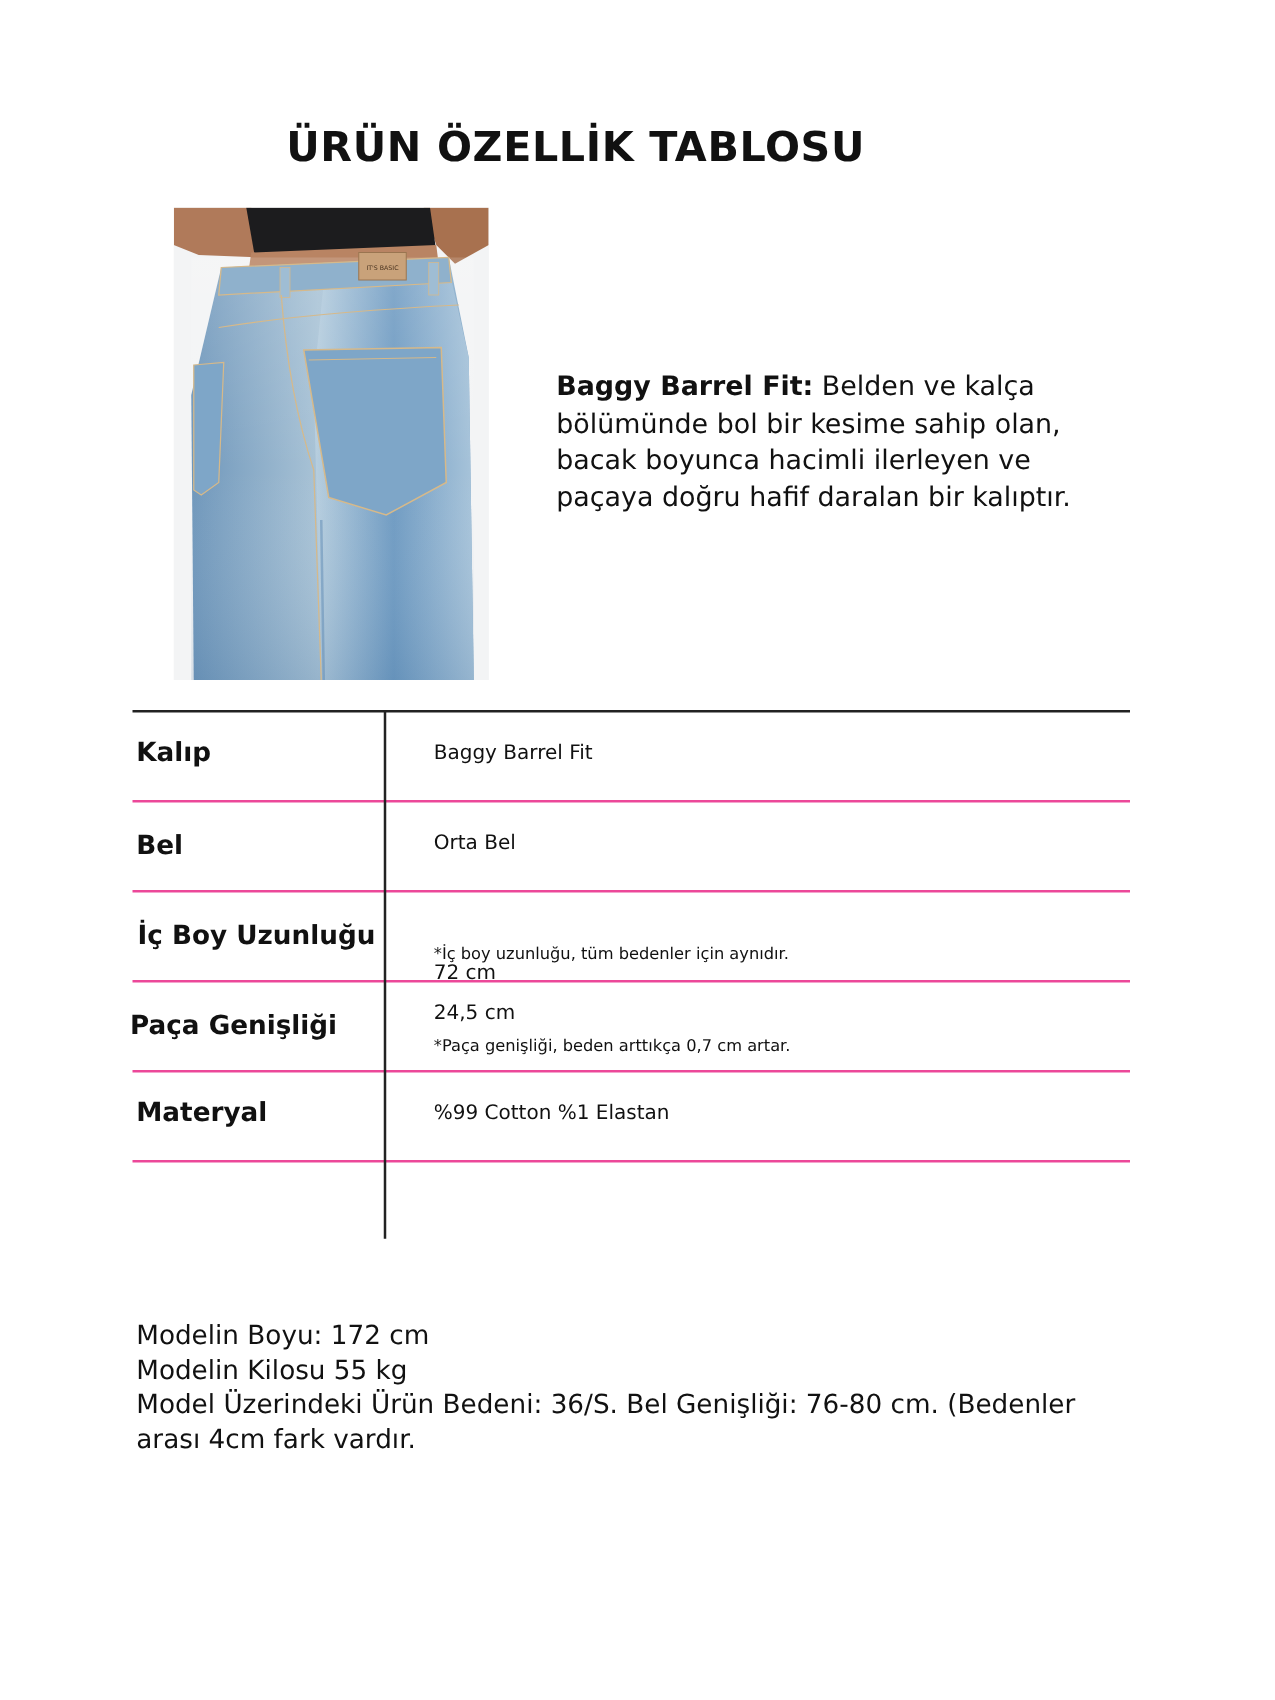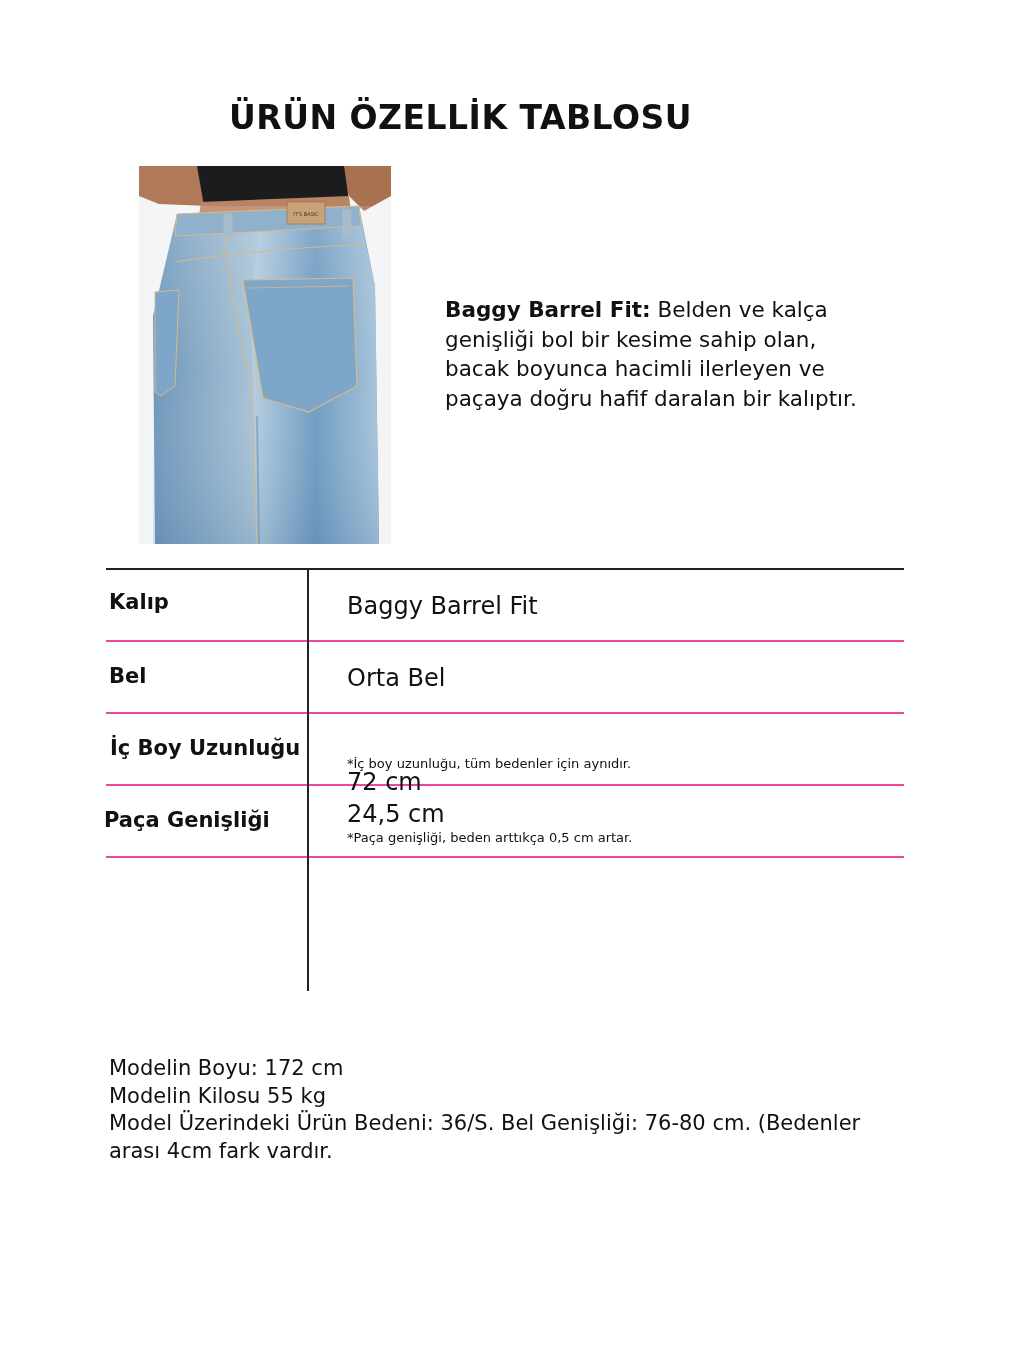--- a/index.html
+++ b/index.html
@@ -7,21 +7,21 @@
   .title { position:absolute; left:0; top:98px; width:921px; text-align:center; font-size:33px; font-weight:bold; letter-spacing:0.5px; color:#111; }
   .photo { position:absolute; left:139px; top:166px; width:252px; height:378px; overflow:hidden; background:#f2f3f4; }
   .photo svg { display:block; }
   .desc { position:absolute; left:445px; top:295px; width:480px; font-size:21.5px; line-height:29.5px; color:#111; }
   .desc b { font-weight:bold; }
   .spec-table { position:absolute; left:106px; top:568px; width:798px; }
   .row { position:relative; height:70px; border-bottom:2px solid #ec4899; }
   .row.first { border-top:2px solid #222; }
   .vline { position:absolute; left:307px; top:568px; width:2px; height:423px; background:#222; }
   .label { position:absolute; left:3px; font-size:21px; font-weight:bold; color:#111; }
-  .value { position:absolute; left:241px; font-size:24px; color:#111; }
+  .value { position:absolute; left:241px; font-size:16px; color:#111; }
   .note { position:absolute; left:241px; font-size:13px; color:#111; }
   .model-info { position:absolute; left:109px; top:1055px; width:800px; font-size:21px; line-height:27.5px; color:#111; }
   .model-info div { white-space:nowrap; }
 </style>
 </head>
 <body>
 
 <div class="title">ÜRÜN ÖZELLİK TABLOSU</div>
 
 <div class="photo">
@@ -72,21 +72,21 @@
     <path d="M108 122 L210 120" stroke="#d6b98a" stroke-width="0.8" fill="none"></path>
 
     <path d="M16 126 L40 124 L36 220 L22 230 L16 226 Z" fill="#7ea6c8" stroke="#d6b98a" stroke-width="1"></path>
 
     <path d="M118 250 L120 378" stroke="#5e89b3" stroke-width="2" fill="none" opacity="0.5"></path>
   </svg>
 </div>
 
 <div class="desc">
   <b>Baggy Barrel Fit:</b><span> Belden ve kalça</span><br>
-  <span>genişliği bol bir kesime sahip olan,</span><br>
+  <span>bölümünde bol bir kesime sahip olan,</span><br>
   <span>bacak boyunca hacimli ilerleyen ve</span><br>
   <span>paçaya doğru hafif daralan bir kalıptır.</span>
 </div>
 
 <div class="spec-table">
   <div class="row first">
     <span class="label" style="top:20px;">Kalıp</span>
     <span class="value" style="top:22px;">Baggy Barrel Fit</span>
   </div>
   <div class="row">
@@ -94,21 +94,25 @@
     <span class="value" style="top:22px;">Orta Bel</span>
   </div>
   <div class="row">
     <span class="label" style="top:22px;left:4px;">İç Boy Uzunluğu</span>
     <span class="value" style="top:14px;margin-top:40px;">72 cm</span>
     <span class="note" style="top:42px;">*İç boy uzunluğu, tüm bedenler için aynıdır.</span>
   </div>
   <div class="row">
     <span class="label" style="top:22px;left:-2px;">Paça Genişliği</span>
     <span class="value" style="top:14px;">24,5 cm</span>
-    <span class="note" style="top:44px;">*Paça genişliği, beden arttıkça 0,5 cm artar.</span>
+    <span class="note" style="top:44px;">*Paça genişliği, beden arttıkça 0,7 cm artar.</span>
+  </div>
+  <div class="row">
+    <span class="label" style="top:20px;">Materyal</span>
+    <span class="value" style="top:22px;">%99 Cotton %1 Elastan</span>
   </div>
 </div>
 <div class="vline"></div>
 
 <div class="model-info">
   <div>Modelin Boyu: 172 cm</div>
   <div>Modelin Kilosu 55 kg</div>
   <div>Model Üzerindeki Ürün Bedeni: 36/S. Bel Genişliği: 76-80 cm. (Bedenler</div>
   <div>arası 4cm fark vardır.</div>
 </div>

